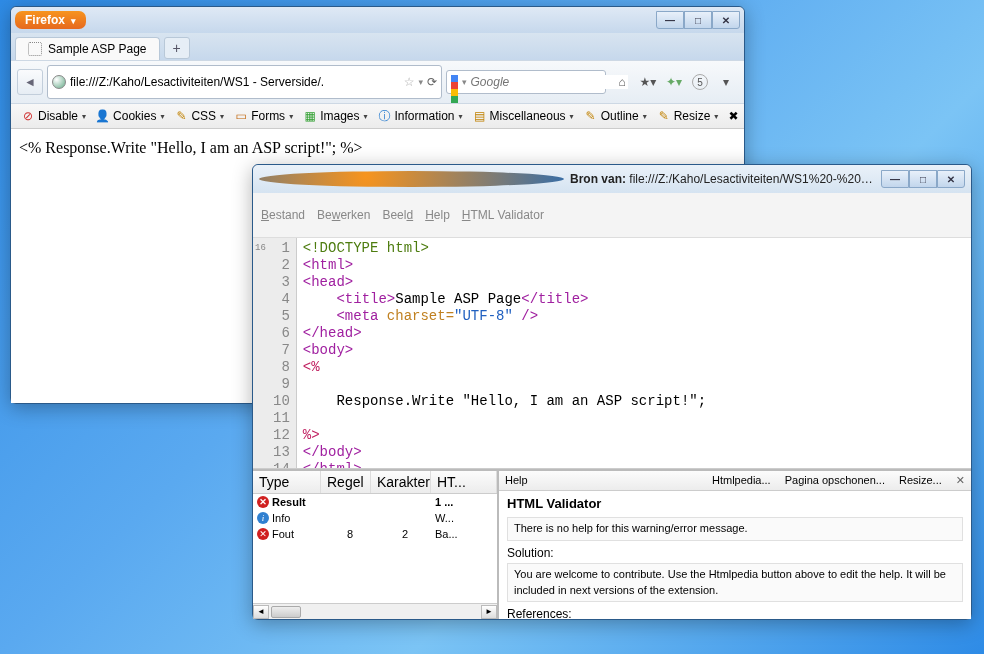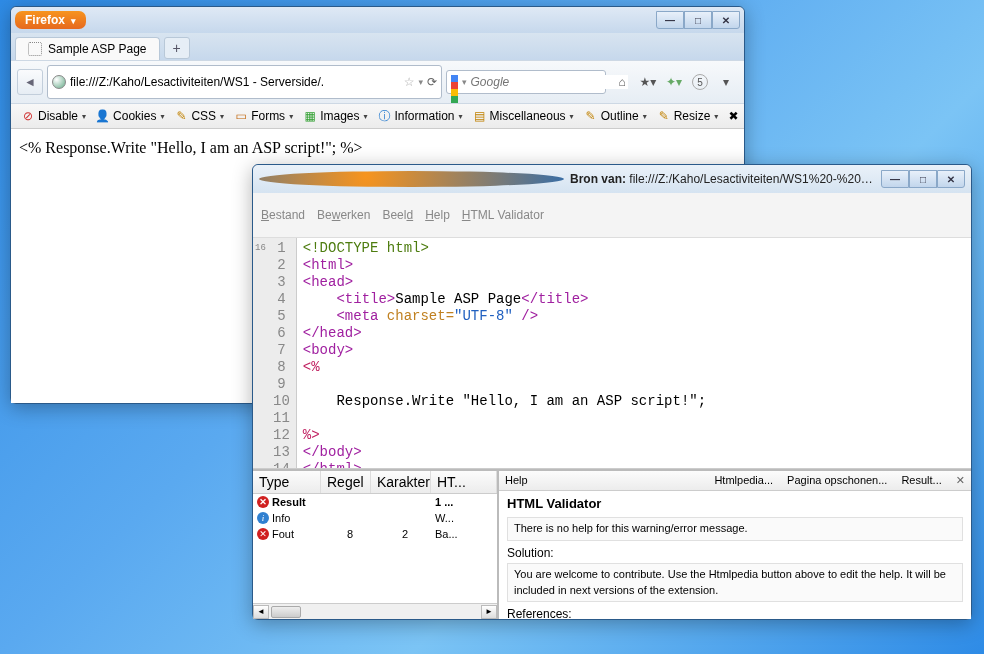--- a/index.html
+++ b/index.html
@@ -177,21 +177,21 @@
   font-family: "Courier New", monospace;
   font-size: 14px;
   background: #fff;
   border-bottom: 1px solid #ccc;
   flex: 1;
   overflow: hidden;
 }
 .gutter {
   background: #ececec;
   color: #888;
-  text-align: center;
+  text-align: right;
   padding: 2px 6px 2px 20px;
   border-right: 1px solid #ccc;
   line-height: 17px;
   position: relative;
 }
 .gutter .err { position: absolute; left: 2px; font-size: 9px; color: #888; }
 .code {
   padding: 2px 6px;
   line-height: 17px;
   flex: 1;
@@ -416,21 +416,21 @@
           <div style="flex:1"></div>
           <div class="arr">►</div>
         </div>
       </div>
       <div class="right-panel">
         <div class="rp-head">
           <span>Help</span>
           <span class="sp"></span>
           <span>Htmlpedia...</span>
           <span>Pagina opschonen...</span>
-          <span>Result...</span>
+          <span>Resize...</span>
           <span class="x">✕</span>
         </div>
         <div class="rp-body">
           <h4>HTML Validator</h4>
           <div class="box">There is no help for this warning/error message.</div>
           <div>Solution:</div>
           <div class="box">You are welcome to contribute. Use the Htmlpedia button above to edit the help. It will be included in next versions of the extension.</div>
           <div>References:</div>
         </div>
       </div>

